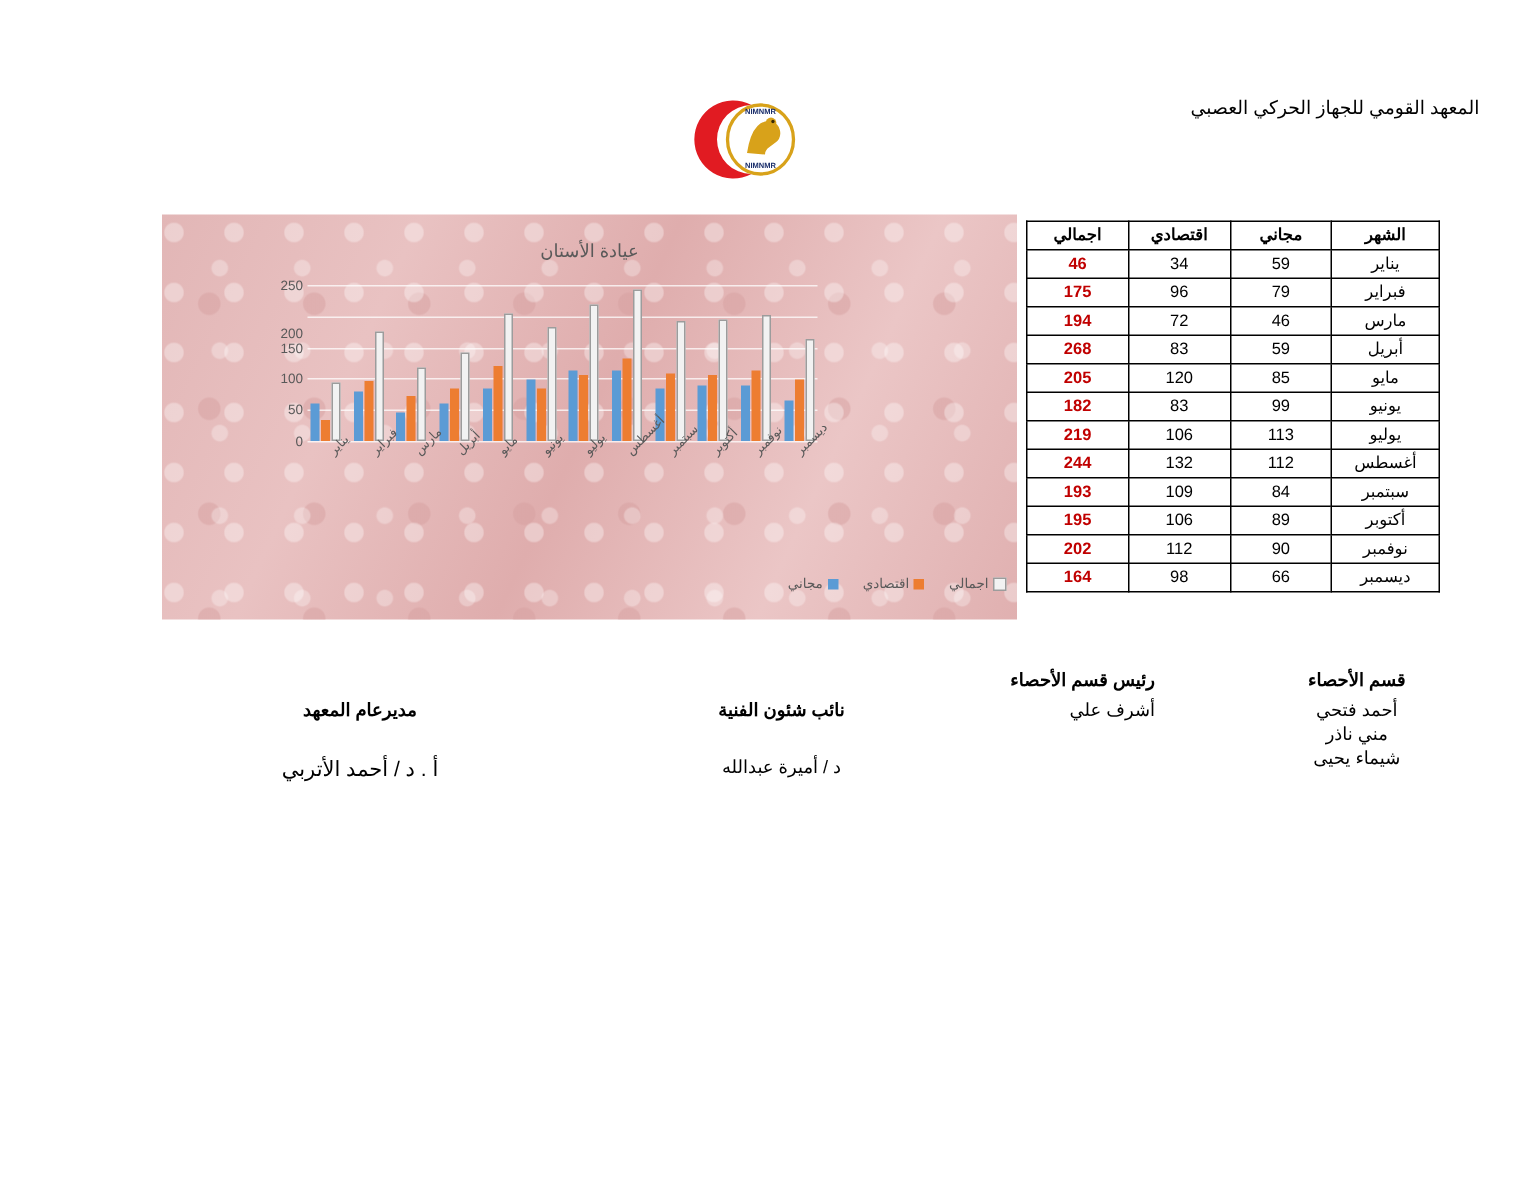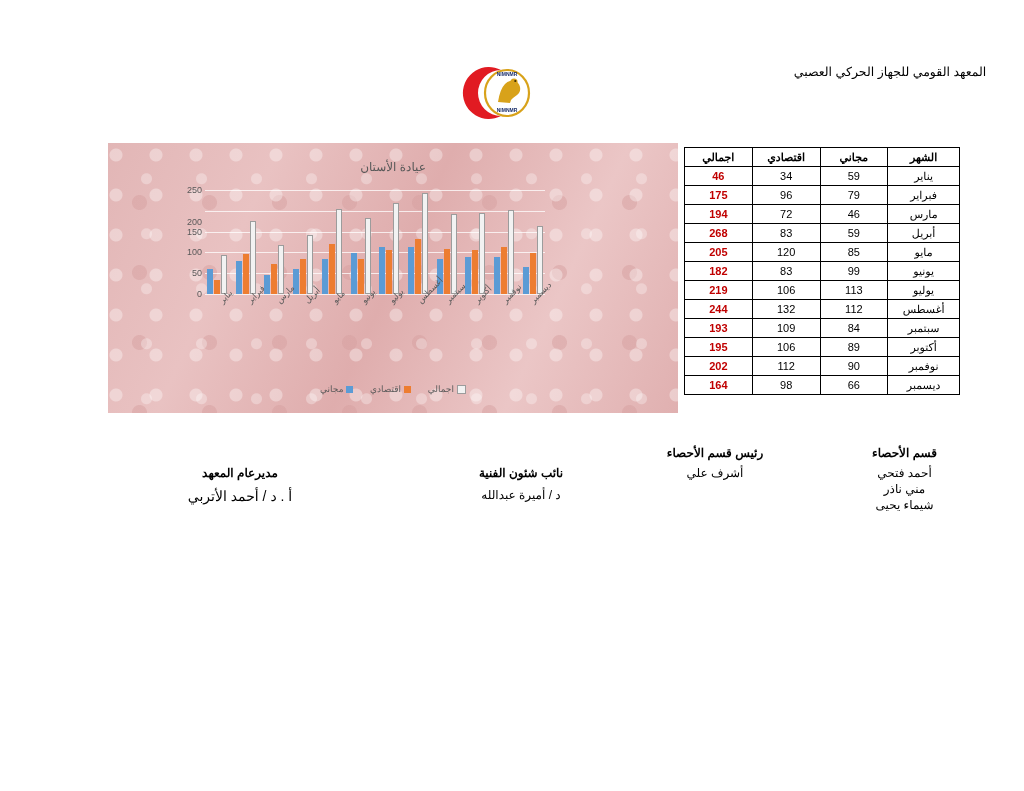--- a/index.html
+++ b/index.html
@@ -183,21 +183,20 @@
     transform: rotate(-45deg);
     transform-origin: left top;
     white-space: nowrap;
     direction: rtl;
   }
   .legend {
     position: absolute;
     left: 108px;
     top: 384px;
     width: 570px;
-    text-align: center;
     font-size: 9px;
     color: #595959;
     direction: rtl;
   }
   .legend .item { display: inline-block; margin: 0 7px; }
   .legend .swatch {
     display: inline-block;
     width: 7px; height: 7px;
     margin-left: 3px;
     vertical-align: middle;
@@ -215,25 +214,25 @@
   .sig .head {
     font-weight: bold;
     margin-bottom: 6px;
     white-space: nowrap;
   }
   .sig .nm {
     margin-bottom: 2px;
     white-space: nowrap;
   }
   .sig-stats   { top: 446px; left: 872px; text-align: center; }
-  .sig-chief   { top: 446px; left: 660px; width: 110px; text-align: center; }
+  .sig-chief   { top: 446px; left: 660px; width: 110px; text-align: right; }
   .sig-deputy  { top: 466px; left: 466px; width: 110px; text-align: center; }
   .sig-director{ top: 466px; left: 180px; width: 120px; text-align: center; }
   .sig-director .nm { font-size: 14px; }
-  .sig-deputy .head, .sig-director .head { margin-bottom: 8px; }
+  .sig-deputy .head, .sig-director .head { margin-bottom: 24px; }
 </style>
 </head>
 <body>
 
 <div class="page">
 
   <div class="org-title">المعهد القومي للجهاز الحركي العصبي</div>
 
   <div class="logo">
     <svg width="110" height="62" viewBox="0 0 110 62" xmlns="http://www.w3.org/2000/svg">

